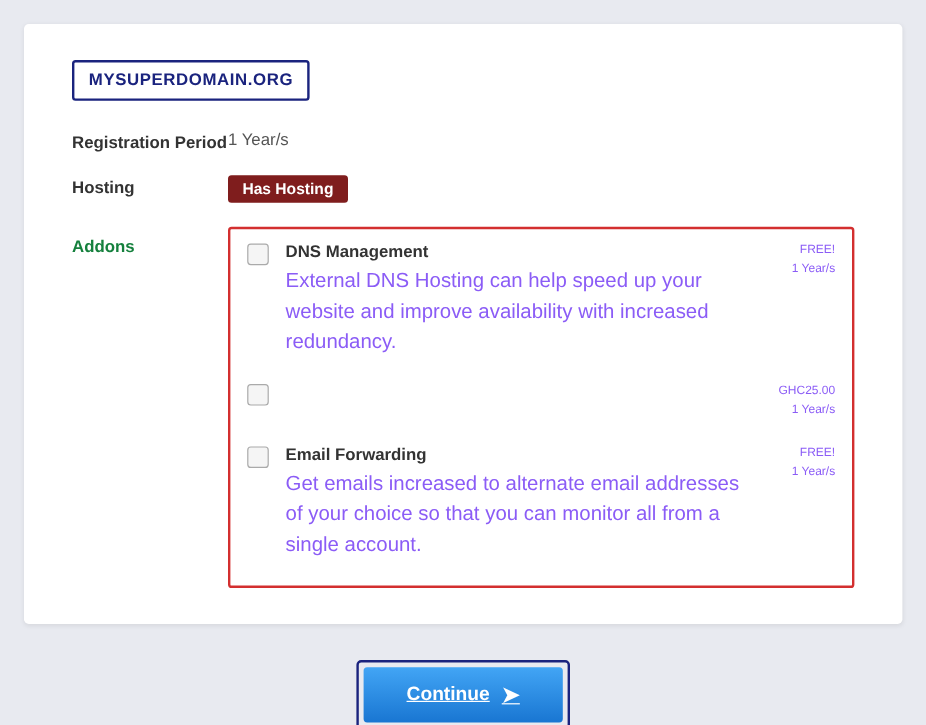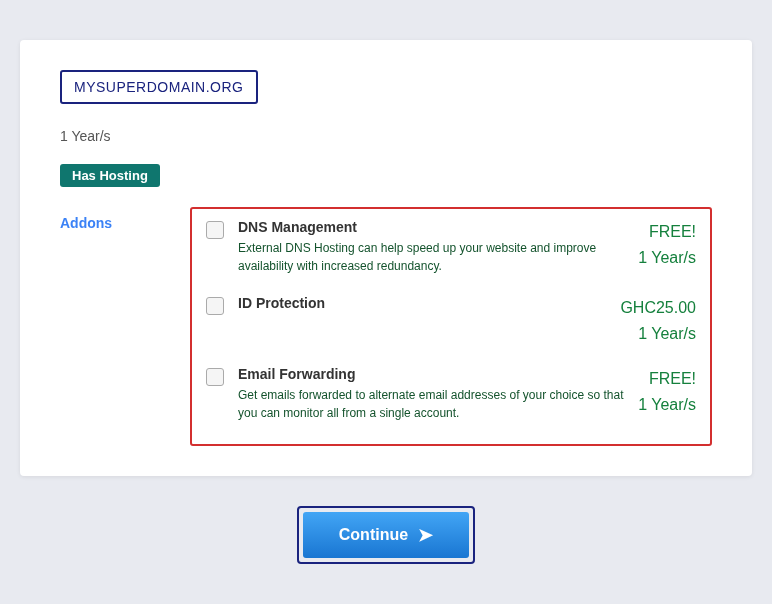--- a/index.html
+++ b/index.html
@@ -31,21 +31,21 @@
     .domain-field {
       border: 2px solid #1a237e;
       border-radius: 3px;
       padding: 6px 12px;
       display: inline-block;
       margin-bottom: 24px;
     }
 
     .domain-text {
       font-size: 14px;
-      font-weight: normal;
+      font-weight: bold;
       color: #1a237e;
       letter-spacing: 0.5px;
     }
 
     .info-row {
       display: flex;
       align-items: flex-start;
       margin-bottom: 20px;
     }
 
@@ -56,38 +56,38 @@
       min-width: 130px;
       padding-top: 2px;
     }
 
     .info-value {
       font-size: 14px;
       color: #555;
     }
 
     .hosting-badge {
-      background-color: #0f766e;
+      background-color: #7f1d1d;
       color: #fff;
       font-size: 13px;
       font-weight: bold;
       padding: 4px 12px;
       border-radius: 3px;
       display: inline-block;
     }
 
     .addons-section {
       display: flex;
       align-items: flex-start;
     }
 
     .addons-label {
       font-size: 14px;
       font-weight: bold;
-      color: #3b82f6;
+      color: #15803d;
       min-width: 130px;
       padding-top: 8px;
     }
 
     .addons-list {
       border: 2px solid #d32f2f;
       border-radius: 3px;
       padding: 10px 14px;
       flex: 1;
     }
@@ -120,28 +120,28 @@
     }
 
     .addon-title {
       font-size: 14px;
       font-weight: bold;
       color: #333;
       margin-bottom: 4px;
     }
 
     .addon-description {
-      font-size: 12px;
-      color: #14532d;
+      font-size: 17px;
+      color: #8b5cf6;
       line-height: 1.5;
     }
 
     .addon-price {
-      font-size: 16px;
-      color: #15803d;
+      font-size: 10px;
+      color: #8b5cf6;
       text-align: right;
       min-width: 65px;
       flex-shrink: 0;
       line-height: 1.6;
     }
 
     .continue-wrapper {
       display: flex;
       justify-content: center;
       margin-top: 30px;
@@ -159,43 +159,46 @@
       color: #fff;
       border: none;
       border-radius: 3px;
       padding: 12px 36px;
       font-size: 16px;
       font-weight: bold;
       cursor: pointer;
       display: flex;
       align-items: center;
       gap: 10px;
+      text-decoration: underline;
     }
 
     .arrow-icon {
       font-size: 18px;
     }
   </style>
 </head>
 <body>
 
 <div class="main-card">
 
   
   <div class="domain-field">
     <span class="domain-text">MYSUPERDOMAIN.ORG</span>
   </div>
 
   
   <div class="info-row">
+    <span class="info-label">Registration Period</span>
     <span class="info-value">1 Year/s</span>
   </div>
 
   
   <div class="info-row">
+    <span class="info-label">Hosting</span>
     <span class="hosting-badge">Has Hosting</span>
   </div>
 
   
   <div class="addons-section">
     <span class="addons-label">Addons</span>
     <div class="addons-list">
 
       <div class="addon-item">
         <div class="addon-checkbox"></div>
@@ -205,33 +208,32 @@
         </div>
         <div class="addon-price">
           <span>FREE!</span><br>
           <span>1 Year/s</span>
         </div>
       </div>
 
       <div class="addon-item">
         <div class="addon-checkbox"></div>
         <div class="addon-content">
-          <div class="addon-title">ID Protection</div>
         </div>
         <div class="addon-price">
           <span>GHC25.00</span><br>
           <span>1 Year/s</span>
         </div>
       </div>
 
       <div class="addon-item">
         <div class="addon-checkbox"></div>
         <div class="addon-content">
           <div class="addon-title">Email Forwarding</div>
-          <div class="addon-description">Get emails forwarded to alternate email addresses of your choice so that you can monitor all from a single account.</div>
+          <div class="addon-description">Get emails increased to alternate email addresses of your choice so that you can monitor all from a single account.</div>
         </div>
         <div class="addon-price">
           <span>FREE!</span><br>
           <span>1 Year/s</span>
         </div>
       </div>
 
     </div>
   </div>
 

